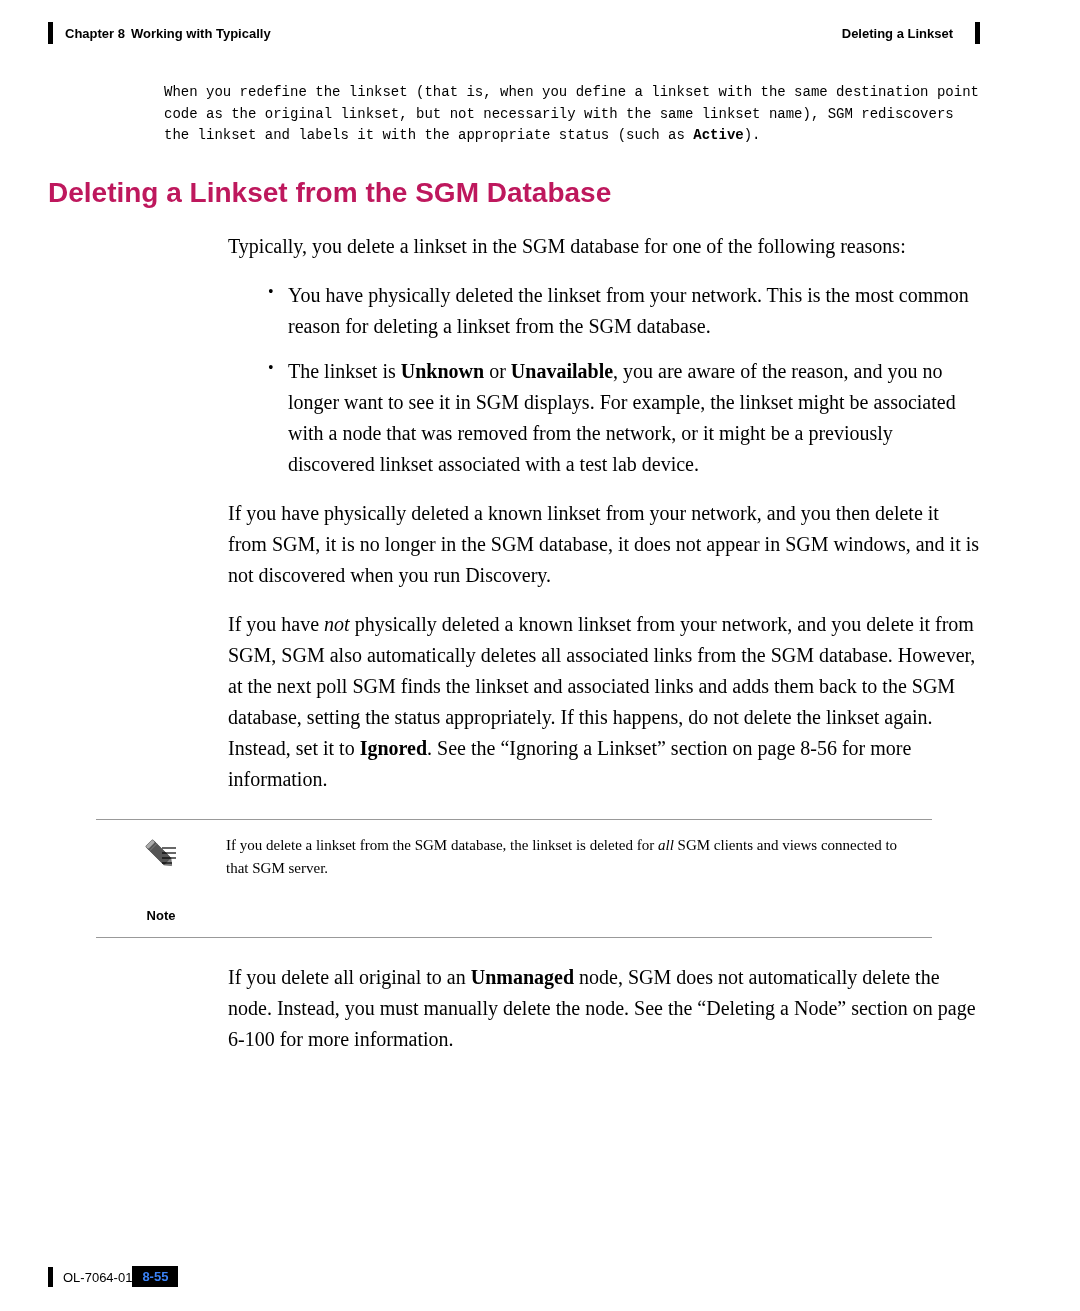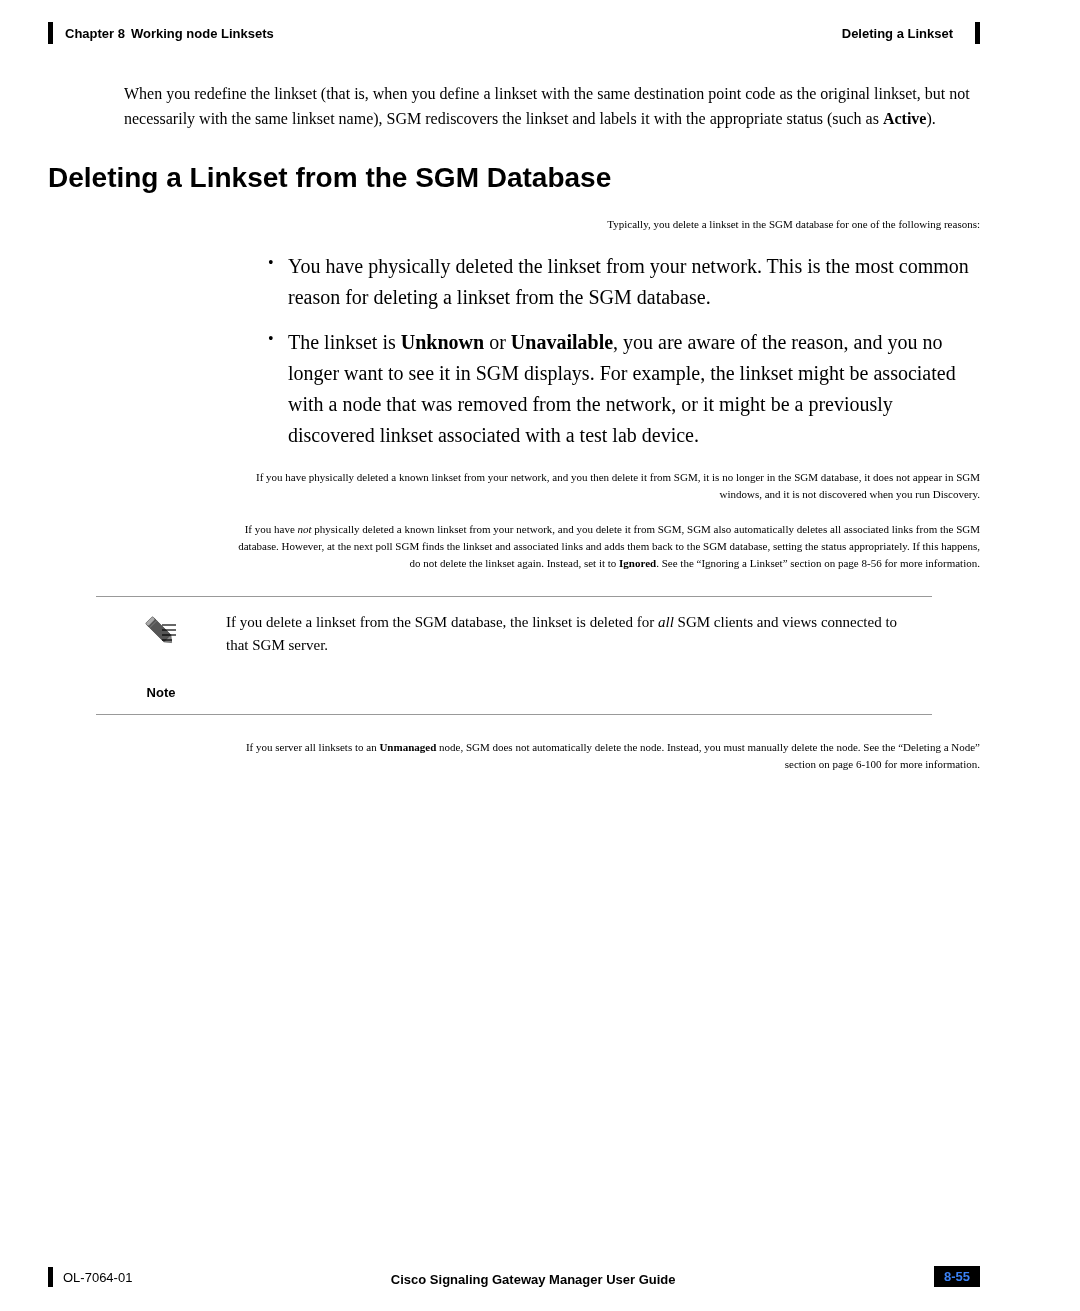--- a/index.html
+++ b/index.html
@@ -74,44 +74,44 @@
       text-align: right;
     }
 
     
     .content {
       padding: 10px 48px 0 48px;
     }
 
     
     .intro-para {
-      margin-left: 76px;
+      margin-left: 116px;
       margin-bottom: 30px;
-      font-size: 16px;
+      font-size: 14px;
       line-height: 1.55;
       margin-top: 20px;
+      font-family: Liberation Mono, monospace;
     }
 
     
     .section-heading {
       font-size: 28px;
       font-weight: bold;
       font-family: Arial, Helvetica, sans-serif;
       margin-bottom: 22px;
       margin-top: 10px;
-      color: #000000;
+      color: #be185d;
     }
 
     
     .body-para {
       margin-left: 180px;
       margin-bottom: 18px;
-      font-size: 11px;
+      font-size: 20px;
       line-height: 1.55;
-      text-align: right;
     }
 
     
     .bullet-list {
       margin-left: 220px;
       margin-bottom: 18px;
       list-style: none;
     }
 
     .bullet-list li {
@@ -235,21 +235,21 @@
   </style>
 </head>
 <body>
 
 <div class="page">
 
   <div class="header">
     <div class="header-left">
       <span class="header-bar-left"></span>
       <span class="header-chapter">Chapter 8</span>
-      <span class="header-chapter">Working node Linksets</span>
+      <span class="header-chapter">Working with Typically</span>
     </div>
     <div class="header-right">
       <span class="header-section">Deleting a Linkset</span>
       <span class="header-bar-right"></span>
     </div>
   </div>
 
   <div class="content">
 
     <p class="intro-para">
@@ -296,29 +296,28 @@
           <line x1="20" y1="27" x2="30" y2="27" stroke="#000" stroke-width="1.2"></line>
         </svg>
         <span class="note-label">Note</span>
       </div>
       <div class="note-body">
         <span>If you delete a linkset from the SGM database, the linkset is deleted for </span><span class="italic">all</span><span> SGM clients and views connected to that SGM server.</span>
       </div>
     </div>
 
     <p class="body-para">
-      <span>If you server all linksets to an </span><span class="bold">Unmanaged</span><span> node, SGM does not automatically delete the node. Instead, you must manually delete the node. See the </span><a class="link">“Deleting a Node” section on page 6-100</a><span> for more information.</span>
+      <span>If you delete all original to an </span><span class="bold">Unmanaged</span><span> node, SGM does not automatically delete the node. Instead, you must manually delete the node. See the </span><a class="link">“Deleting a Node” section on page 6-100</a><span> for more information.</span>
     </p>
 
   </div>
 
   <div class="footer">
     <div class="footer-left">
       <span class="footer-bar"></span>
       <span class="footer-ol">OL-7064-01</span>
     </div>
-    <div class="footer-center">Cisco Signaling Gateway Manager User Guide</div>
     <div class="footer-right">
       <span class="footer-page">8-55</span>
     </div>
   </div>
 
 </div>
 
 </body></html>

